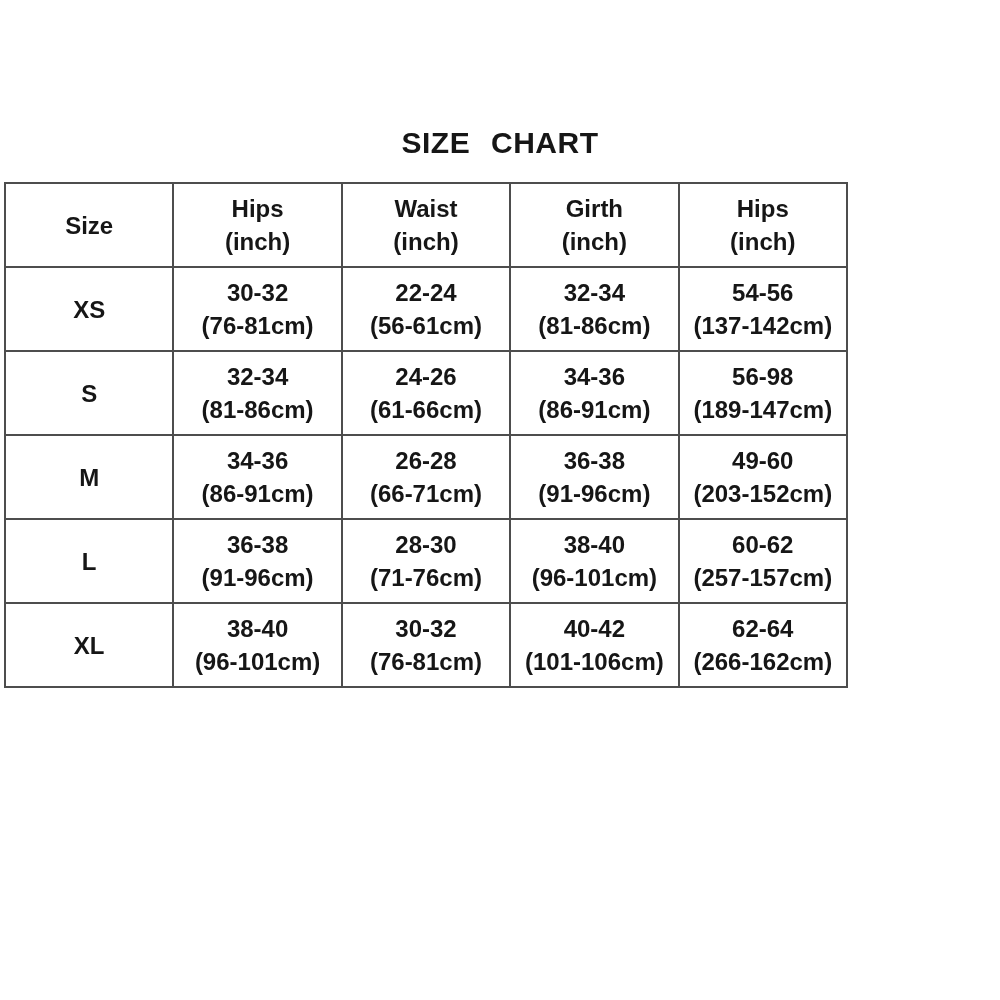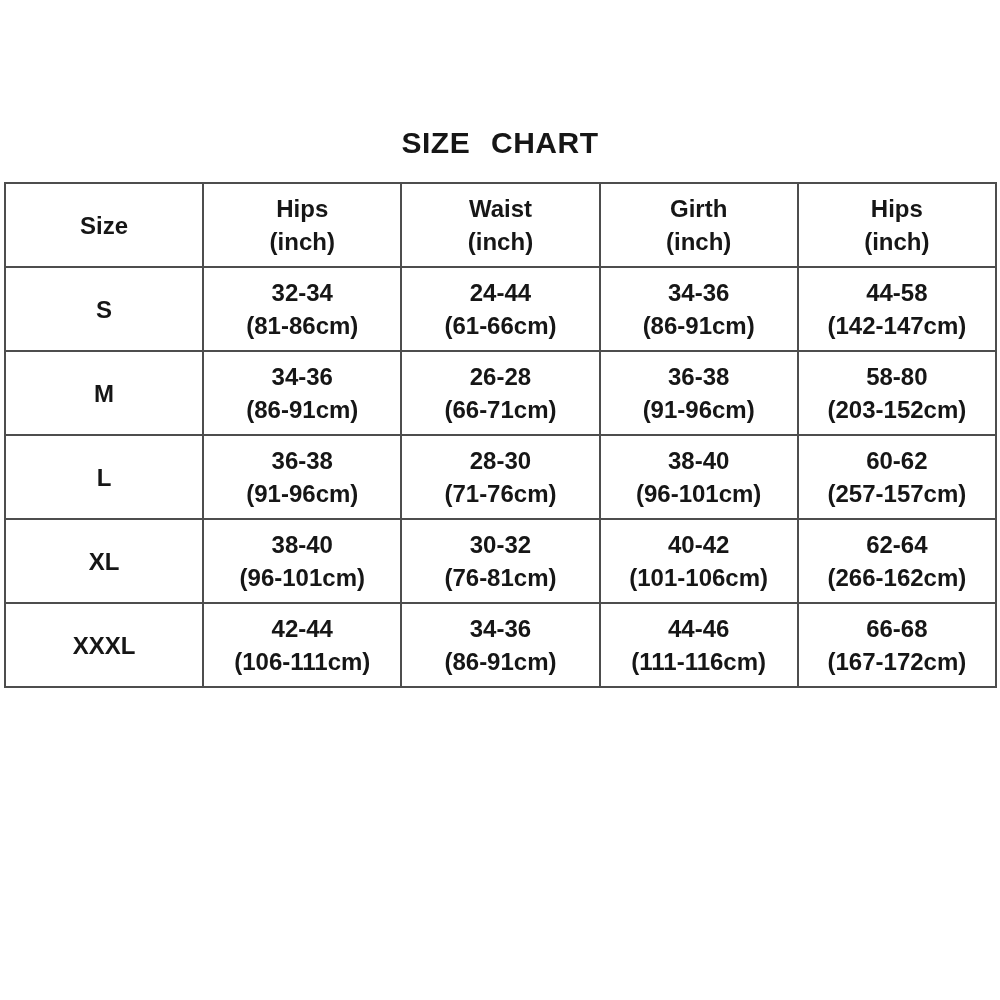--- a/index.html
+++ b/index.html
@@ -17,21 +17,21 @@
     text-align: center;
     font-size: 30px;
     font-weight: bold;
     letter-spacing: 0.5px;
     word-spacing: 12px;
     color: #161616;
   }
   table.size-table {
     position: absolute;
     left: 4px; top: 182px;
-    width: 993px;
+    width: 844px;
     border-collapse: collapse;
     table-layout: fixed;
     padding-left: 36px;
   }
   .size-table th, .size-table td {
     border: 2px solid #4d4d4d;
     text-align: center;
     vertical-align: middle;
     font-weight: bold;
     font-size: 24px;
@@ -70,57 +70,76 @@
           <span class="cell-line">(inch)</span>
         </th>
         <th>
           <span class="cell-line">Hips</span>
           <span class="cell-line">(inch)</span>
         </th>
       </tr>
     </thead>
     <tbody>
 
+      <tr>
+        <td>XS</td>
+        <td>
+          <span class="cell-line">30-32</span>
+          <span class="cell-line">(76-81cm)</span>
+        </td>
+        <td>
+          <span class="cell-line">22-24</span>
+          <span class="cell-line">(56-61cm)</span>
+        </td>
+        <td>
+          <span class="cell-line">32-34</span>
+          <span class="cell-line">(81-86cm)</span>
+        </td>
+        <td>
+          <span class="cell-line">54-56</span>
+          <span class="cell-line">(137-142cm)</span>
+        </td>
+      </tr>
 
       <tr>
         <td>S</td>
         <td>
           <span class="cell-line">32-34</span>
           <span class="cell-line">(81-86cm)</span>
         </td>
         <td>
-          <span class="cell-line">24-44</span>
+          <span class="cell-line">24-26</span>
           <span class="cell-line">(61-66cm)</span>
         </td>
         <td>
           <span class="cell-line">34-36</span>
           <span class="cell-line">(86-91cm)</span>
         </td>
         <td>
-          <span class="cell-line">44-58</span>
-          <span class="cell-line">(142-147cm)</span>
+          <span class="cell-line">56-98</span>
+          <span class="cell-line">(189-147cm)</span>
         </td>
       </tr>
 
       <tr>
         <td>M</td>
         <td>
           <span class="cell-line">34-36</span>
           <span class="cell-line">(86-91cm)</span>
         </td>
         <td>
           <span class="cell-line">26-28</span>
           <span class="cell-line">(66-71cm)</span>
         </td>
         <td>
           <span class="cell-line">36-38</span>
           <span class="cell-line">(91-96cm)</span>
         </td>
         <td>
-          <span class="cell-line">58-80</span>
+          <span class="cell-line">49-60</span>
           <span class="cell-line">(203-152cm)</span>
         </td>
       </tr>
 
       <tr>
         <td>L</td>
         <td>
           <span class="cell-line">36-38</span>
           <span class="cell-line">(91-96cm)</span>
         </td>
@@ -152,35 +171,16 @@
           <span class="cell-line">40-42</span>
           <span class="cell-line">(101-106cm)</span>
         </td>
         <td>
           <span class="cell-line">62-64</span>
           <span class="cell-line">(266-162cm)</span>
         </td>
       </tr>
 
 
-      <tr>
-        <td>XXXL</td>
-        <td>
-          <span class="cell-line">42-44</span>
-          <span class="cell-line">(106-111cm)</span>
-        </td>
-        <td>
-          <span class="cell-line">34-36</span>
-          <span class="cell-line">(86-91cm)</span>
-        </td>
-        <td>
-          <span class="cell-line">44-46</span>
-          <span class="cell-line">(111-116cm)</span>
-        </td>
-        <td>
-          <span class="cell-line">66-68</span>
-          <span class="cell-line">(167-172cm)</span>
-        </td>
-      </tr>
 
     </tbody>
   </table>
 </div>
 
 </body></html>

